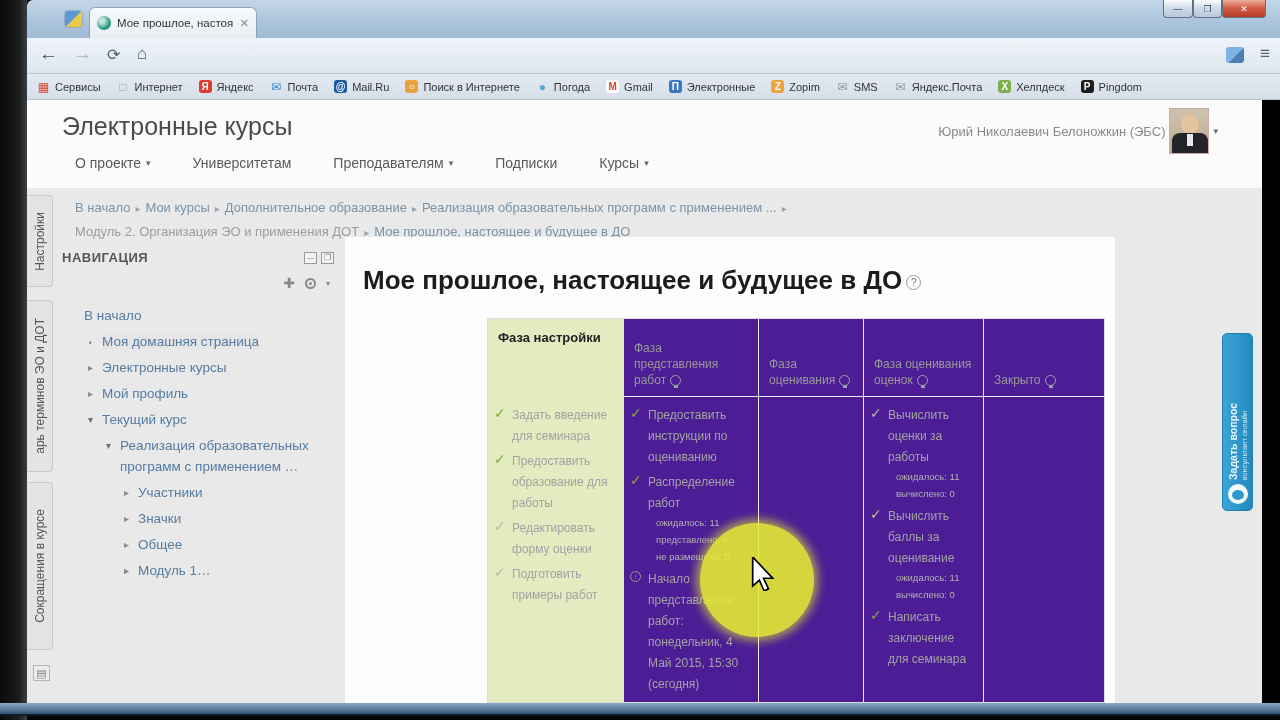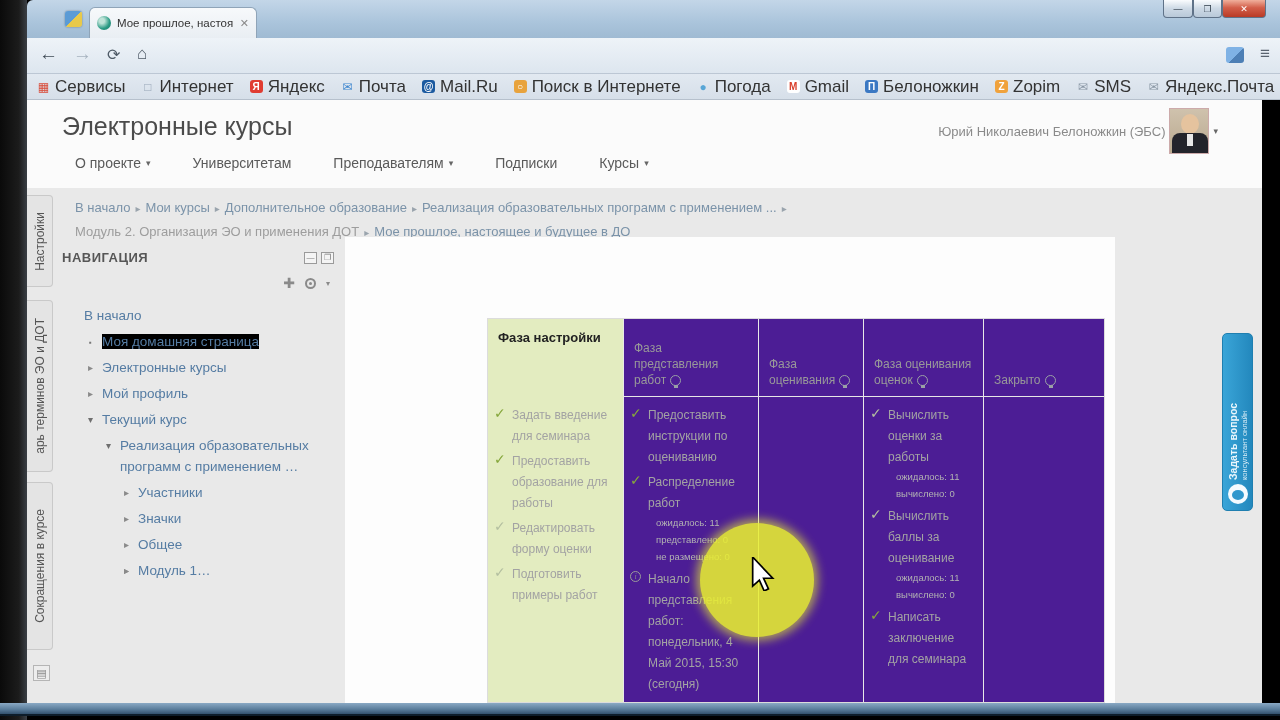--- a/index.html
+++ b/index.html
@@ -43,21 +43,21 @@
   #ext-icon { right:36px; top:47px; width:18px; height:16px; border-radius:3px;
     background:linear-gradient(135deg,#7fb2e5 55%,#4d7fb5 55%); }
   #chrome-menu { right:10px; top:44px; font-size:17px; color:#5a6470; letter-spacing:0; line-height:20px; }
 
   #bookmarks { left:0; top:74px; width:100%; height:26px;
     background:linear-gradient(#e2e9f1,#d6dfe9); border-bottom:1px solid #b6c0cc;
     display:flex; align-items:center; padding:0 10px; gap:16px; overflow:hidden; }
   .bm { display:flex; align-items:center; gap:5px; white-space:nowrap; }
   .bm-ico { width:13px; height:13px; border-radius:3px; display:inline-flex;
     align-items:center; justify-content:center; font-size:10px; font-weight:bold; line-height:1; }
-  .bm-label { font-size:17px; color:#333; }
+  .bm-label { font-size:11px; color:#333; }
 
   
   #page { left:0; top:100px; width:1235px; height:603px; background:#fbfbfb; overflow:hidden; }
   #site-title { left:35px; top:12px; font-size:25px; color:#4b4b4b; }
   #user-area { right:44px; top:8px; display:flex; align-items:center; gap:4px; position:absolute; }
   #user-name { font-size:13px; color:#8a8a8a; }
   #avatar { width:40px; height:46px; border:1px solid #caa; overflow:hidden; position:relative;
     background:linear-gradient(#cfc2ad,#b9a98f); }
   #avatar .head { position:absolute; left:11px; top:5px; width:18px; height:20px; border-radius:50%; background:#e5c39e; }
   #avatar .body { position:absolute; left:2px; top:24px; width:36px; height:22px; border-radius:8px 8px 0 0; background:#23242b; }
@@ -85,21 +85,21 @@
     font-size:8px; color:#777; display:flex; align-items:center; justify-content:center; line-height:1; }
   #nav-tools { display:flex; justify-content:flex-end; gap:10px; margin:10px 4px 14px 0; align-items:center; }
   #move-ico { font-size:14px; color:#8a8a8a; font-weight:bold; }
   #gear-ico { width:11px; height:11px; border:2px solid #8a8a8a; border-radius:50%; position:relative; }
   #gear-ico::after { content:""; position:absolute; left:2px; top:2px; width:3px; height:3px; background:#8a8a8a; border-radius:50%; }
   #gear-caret { font-size:8px; color:#8a8a8a; }
   .nav-item { line-height:21px; margin-bottom:5px; font-size:13.5px; color:#557ca3; position:relative; }
   .nav-item .tri { position:absolute; font-size:10px; color:#8a8a8a; left:-14px; top:0; }
   .nav-item .tri.exp { color:#6f6f6f; }
   .nav-item .blt { position:absolute; font-size:8px; color:#777; left:-13px; top:1px; }
-  .nav-item .hl { background:#000000; }
+  .nav-item .hl { background:#e5e5e5; }
 
   #card { left:318px; top:137px; width:770px; height:466px; background:#fdfdfd; overflow:hidden; }
   #ws-title { left:18px; top:28px; position:absolute; font-size:26px; font-weight:bold; color:#1c1c1c; }
   #help-ico { display:inline-flex; width:15px; height:15px; border:1px solid #9a9a9a; border-radius:50%;
     font-size:10px; font-weight:normal; color:#777; align-items:center; justify-content:center;
     vertical-align:middle; margin-left:4px; }
 
   #phases { left:142px; top:81px; position:absolute; width:618px; height:385px; display:flex;
     border:1px solid #dcdcdc; background:#4c1d95; }
   .phase-col { padding:0; position:relative; }
@@ -197,21 +197,21 @@
       <div class="bm">
         <span class="bm-ico" style="color: rgb(88, 166, 214); font-size: 12px;">●</span>
         <span class="bm-label">Погода</span>
       </div>
       <div class="bm">
         <span class="bm-ico" style="color: rgb(217, 63, 43); background: rgb(255, 255, 255);">M</span>
         <span class="bm-label">Gmail</span>
       </div>
       <div class="bm">
         <span class="bm-ico" style="color: rgb(255, 255, 255); background: rgb(59, 120, 195);">П</span>
-        <span class="bm-label">Белоножкин</span>
+        <span class="bm-label">Электронные</span>
       </div>
       <div class="bm">
         <span class="bm-ico" style="color: rgb(255, 255, 255); background: rgb(240, 162, 60);">Z</span>
         <span class="bm-label">Zopim</span>
       </div>
       <div class="bm">
         <span class="bm-ico" style="color: rgb(139, 152, 166); font-size: 12px;">✉</span>
         <span class="bm-label">SMS</span>
       </div>
       <div class="bm">
@@ -301,20 +301,21 @@
           <div class="nav-item" style="padding-left: 58px;"><span class="tri exp" style="left: 44px; position: absolute;">▾</span><span>Реализация образовательных программ с применением …</span></div>
           <div class="nav-item" style="padding-left: 76px; position: relative;"><span class="tri" style="left: 62px; position: absolute;">▸</span><span>Участники</span></div>
           <div class="nav-item" style="padding-left: 76px; position: relative;"><span class="tri" style="left: 62px; position: absolute;">▸</span><span>Значки</span></div>
           <div class="nav-item" style="padding-left: 76px; position: relative;"><span class="tri" style="left: 62px; position: absolute;">▸</span><span>Общее</span></div>
           <div class="nav-item" style="padding-left: 76px; position: relative;"><span class="tri" style="left: 62px; position: absolute;">▸</span></div>
           <div class="nav-item" style="padding-left: 76px; position: relative;"><span class="tri" style="left: 62px; position: absolute;">▸</span><span>Модуль 1…</span></div>
         </div>
     </div>
 
     <div id="card" class="abs">
+      <div id="ws-title"><span>Мое прошлое, настоящее и будущее в ДО</span><span id="help-ico">?</span></div>
       <div id="phases">
           <div class="phase-col active" style="width: 135px;">
             <div class="ph-head">
               <span>Фаза настройки</span>
             </div>
             <div class="ph-body">
               <div class="task">
                 <span class="ck g">✓</span>
                 <div class="tlabel">Задать введение для семинара</div>
               </div>

